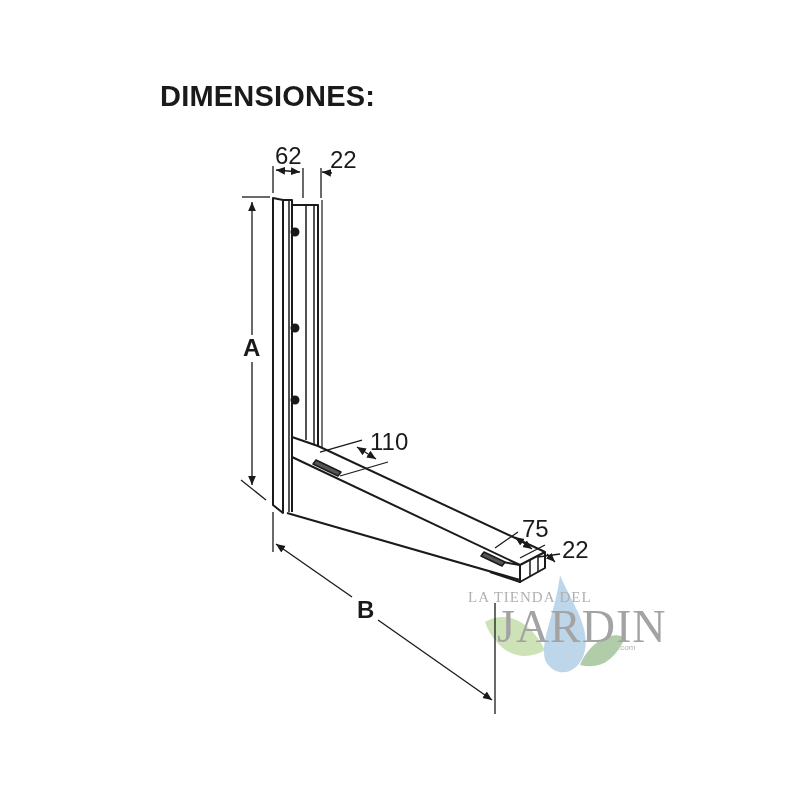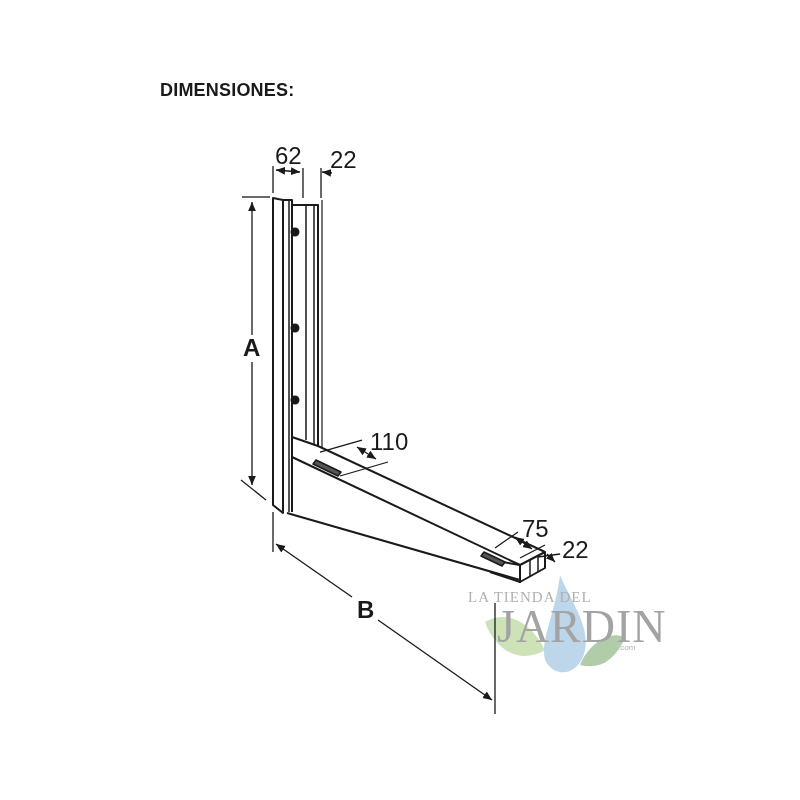--- a/index.html
+++ b/index.html
@@ -1,17 +1,17 @@
 <!DOCTYPE html>
 <html><head>
 <meta charset="utf-8">
 <style>
   html, body { margin:0; padding:0; background:#ffffff; }
   body { width:800px; height:800px; position:relative; overflow:hidden; font-family:"Liberation Sans", sans-serif; }
-  .title { position:absolute; left:160px; top:80px; font-size:18px; font-weight:bold; color:#1a1a1a; letter-spacing:0.2px; }
+  .title { position:absolute; left:160px; top:80px; font-size:29px; font-weight:bold; color:#1a1a1a; letter-spacing:0.2px; }
   svg { position:absolute; left:0; top:0; }
   .dimtxt { font-family:"Liberation Sans", sans-serif; font-size:24px; fill:#1a1a1a; }
   .dimbold { font-family:"Liberation Sans", sans-serif; font-size:24px; font-weight:bold; fill:#1a1a1a; }
   .wm1 { font-family:"Liberation Serif", serif; font-size:15px; fill:#a8a8a8; letter-spacing:1px; }
   .wm2 { font-family:"Liberation Serif", serif; font-size:46px; fill:#9a9a9a; letter-spacing:1px; }
 </style>
 </head>
 <body>
 
 <div class="title">DIMENSIONES:</div>

